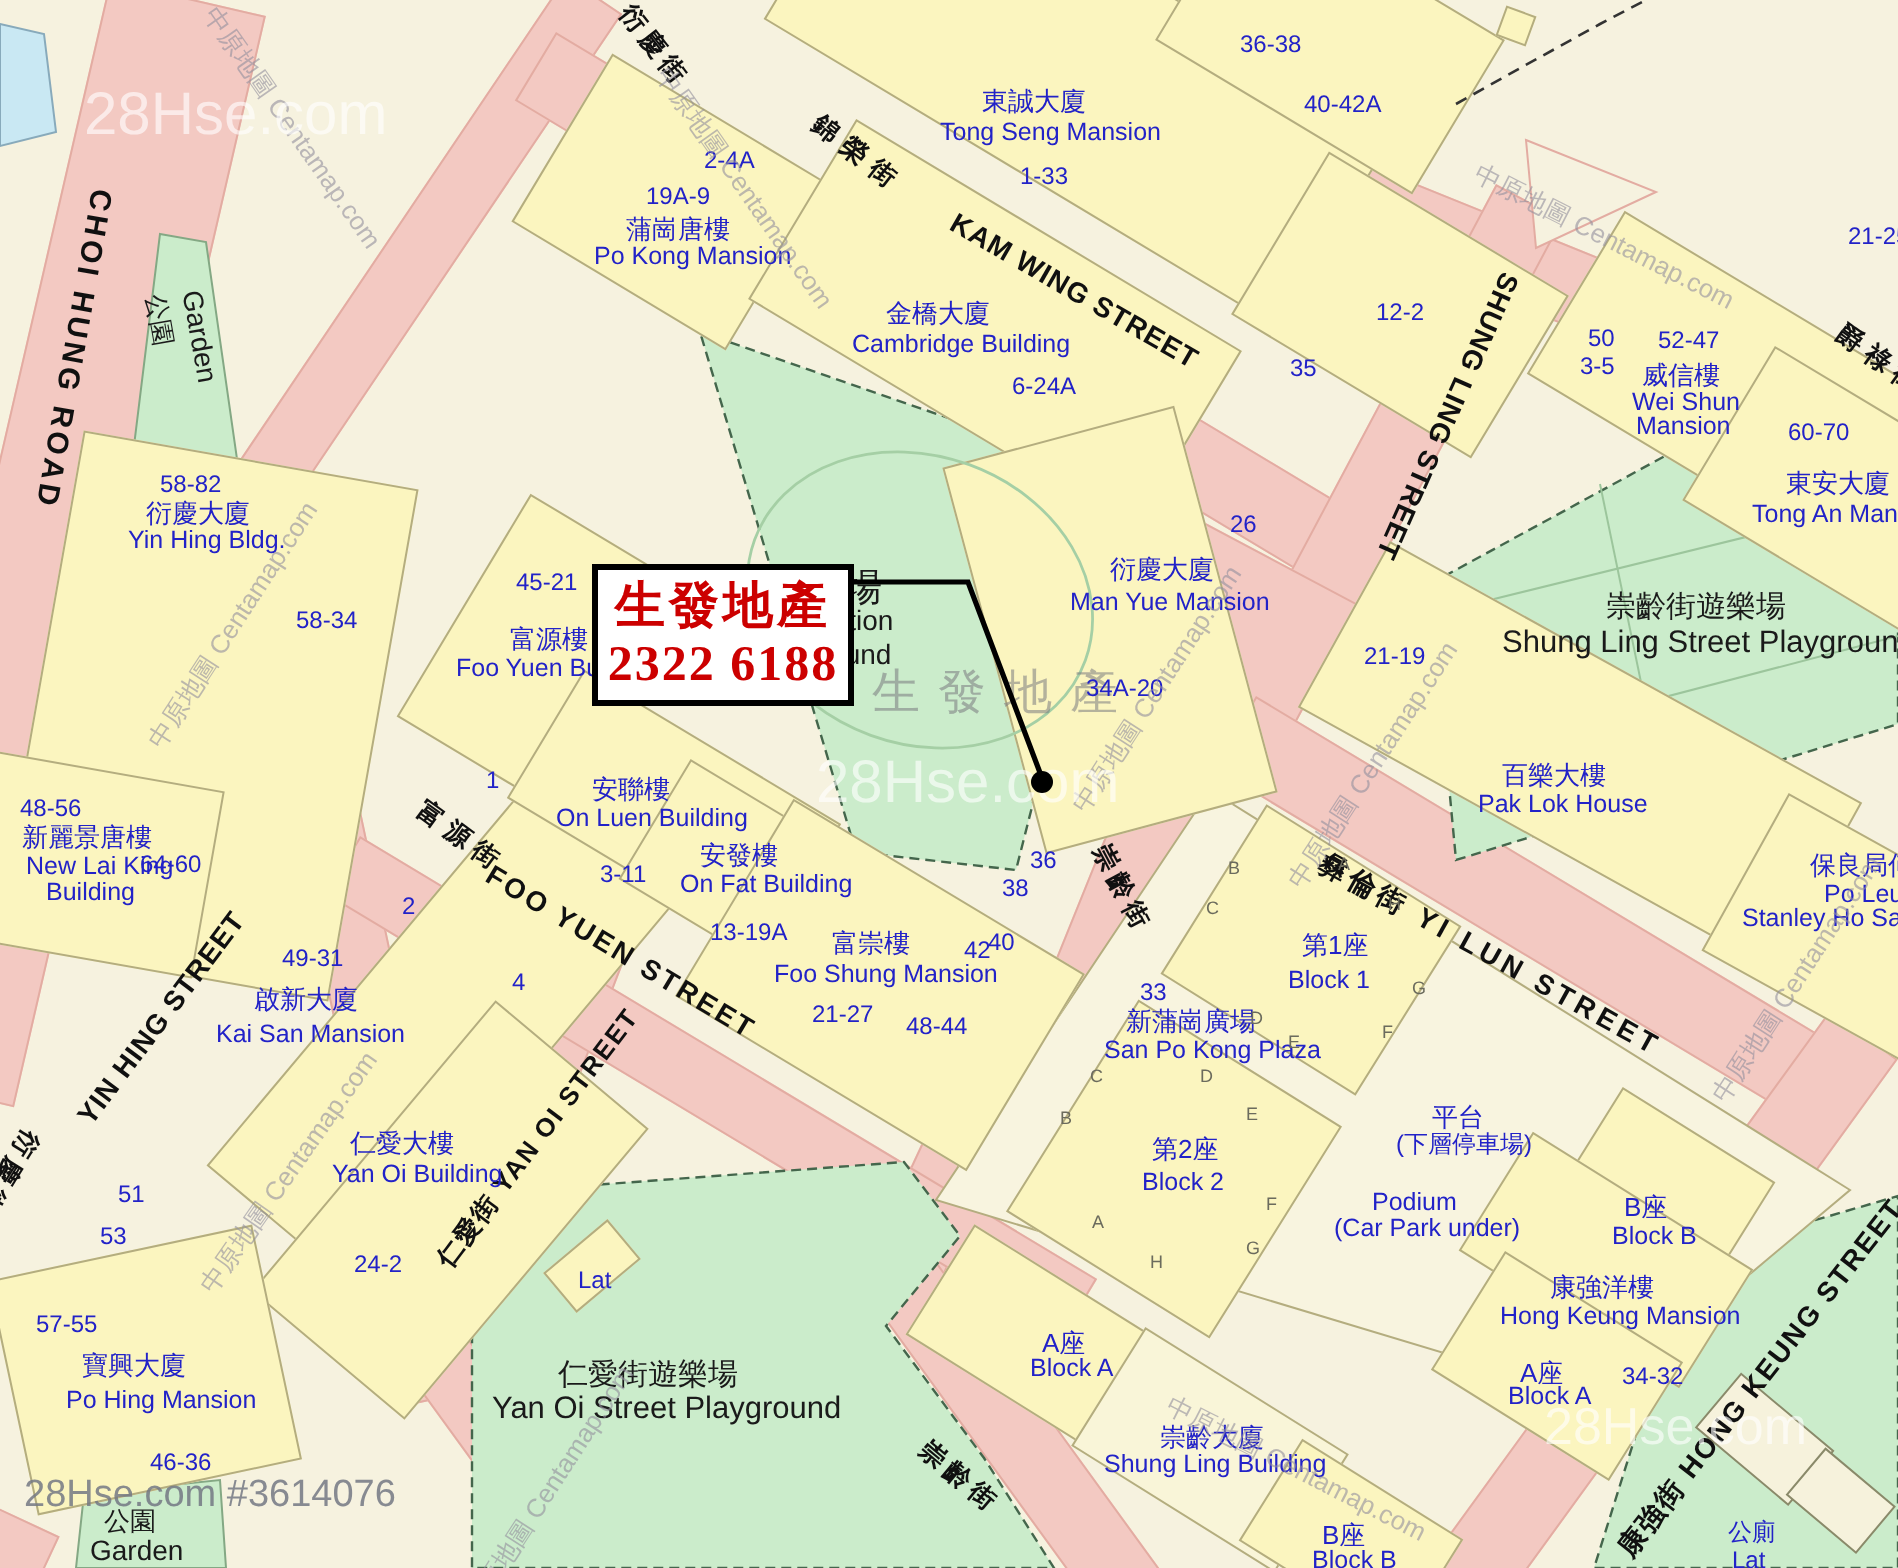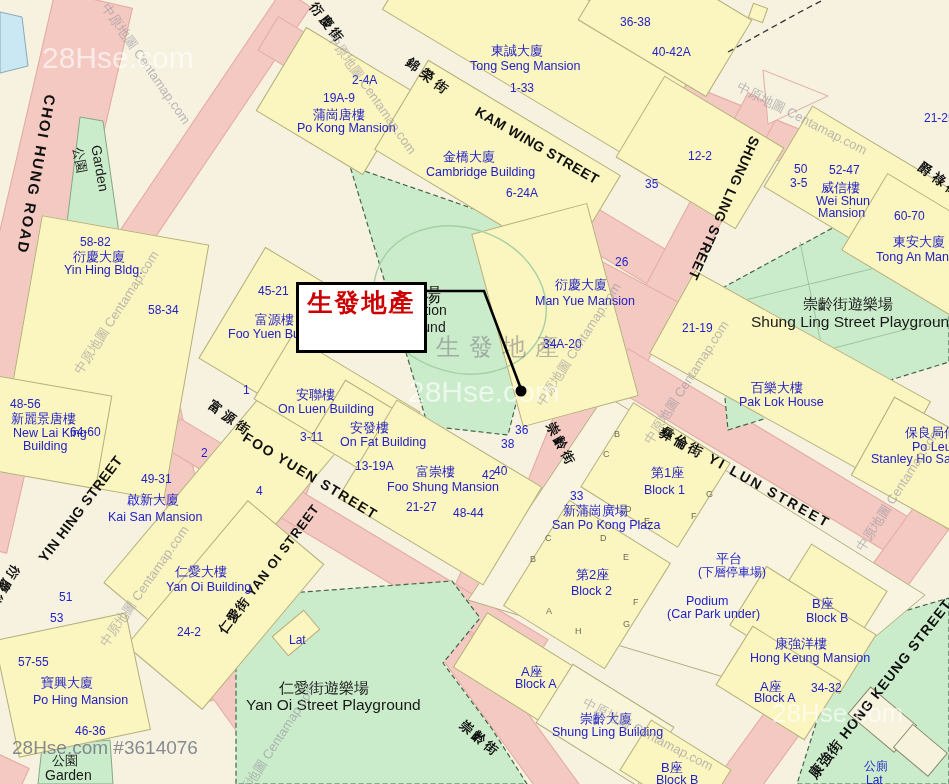--- a/index.html
+++ b/index.html
@@ -267,15 +267,16 @@
   <div class="lbl" style="left:12px;top:738px;font-size:19px;color:rgba(115,120,132,.85);z-index:21">28Hse.com #3614076</div>
   <div class="lbl" style="left:436px;top:334px;font-size:24px;letter-spacing:9px;color:rgba(122,122,128,.55);z-index:9">生發地產</div>
 
   <svg width="949" height="784" style="z-index:25;pointer-events:none">
     <polyline points="426,291 484,291 521,389" fill="none" stroke="#000" stroke-width="2.6"></polyline>
     <circle cx="521" cy="391" r="5.5" fill="#000"></circle>
   </svg>
 
   <div id="callout" style="left:296px;top:282px;width:131px;height:71px">
     <span class="l1">生發地產</span>
+    <span class="l2">2322 6188</span>
   </div>
 
 </div>
 
 </body></html>

